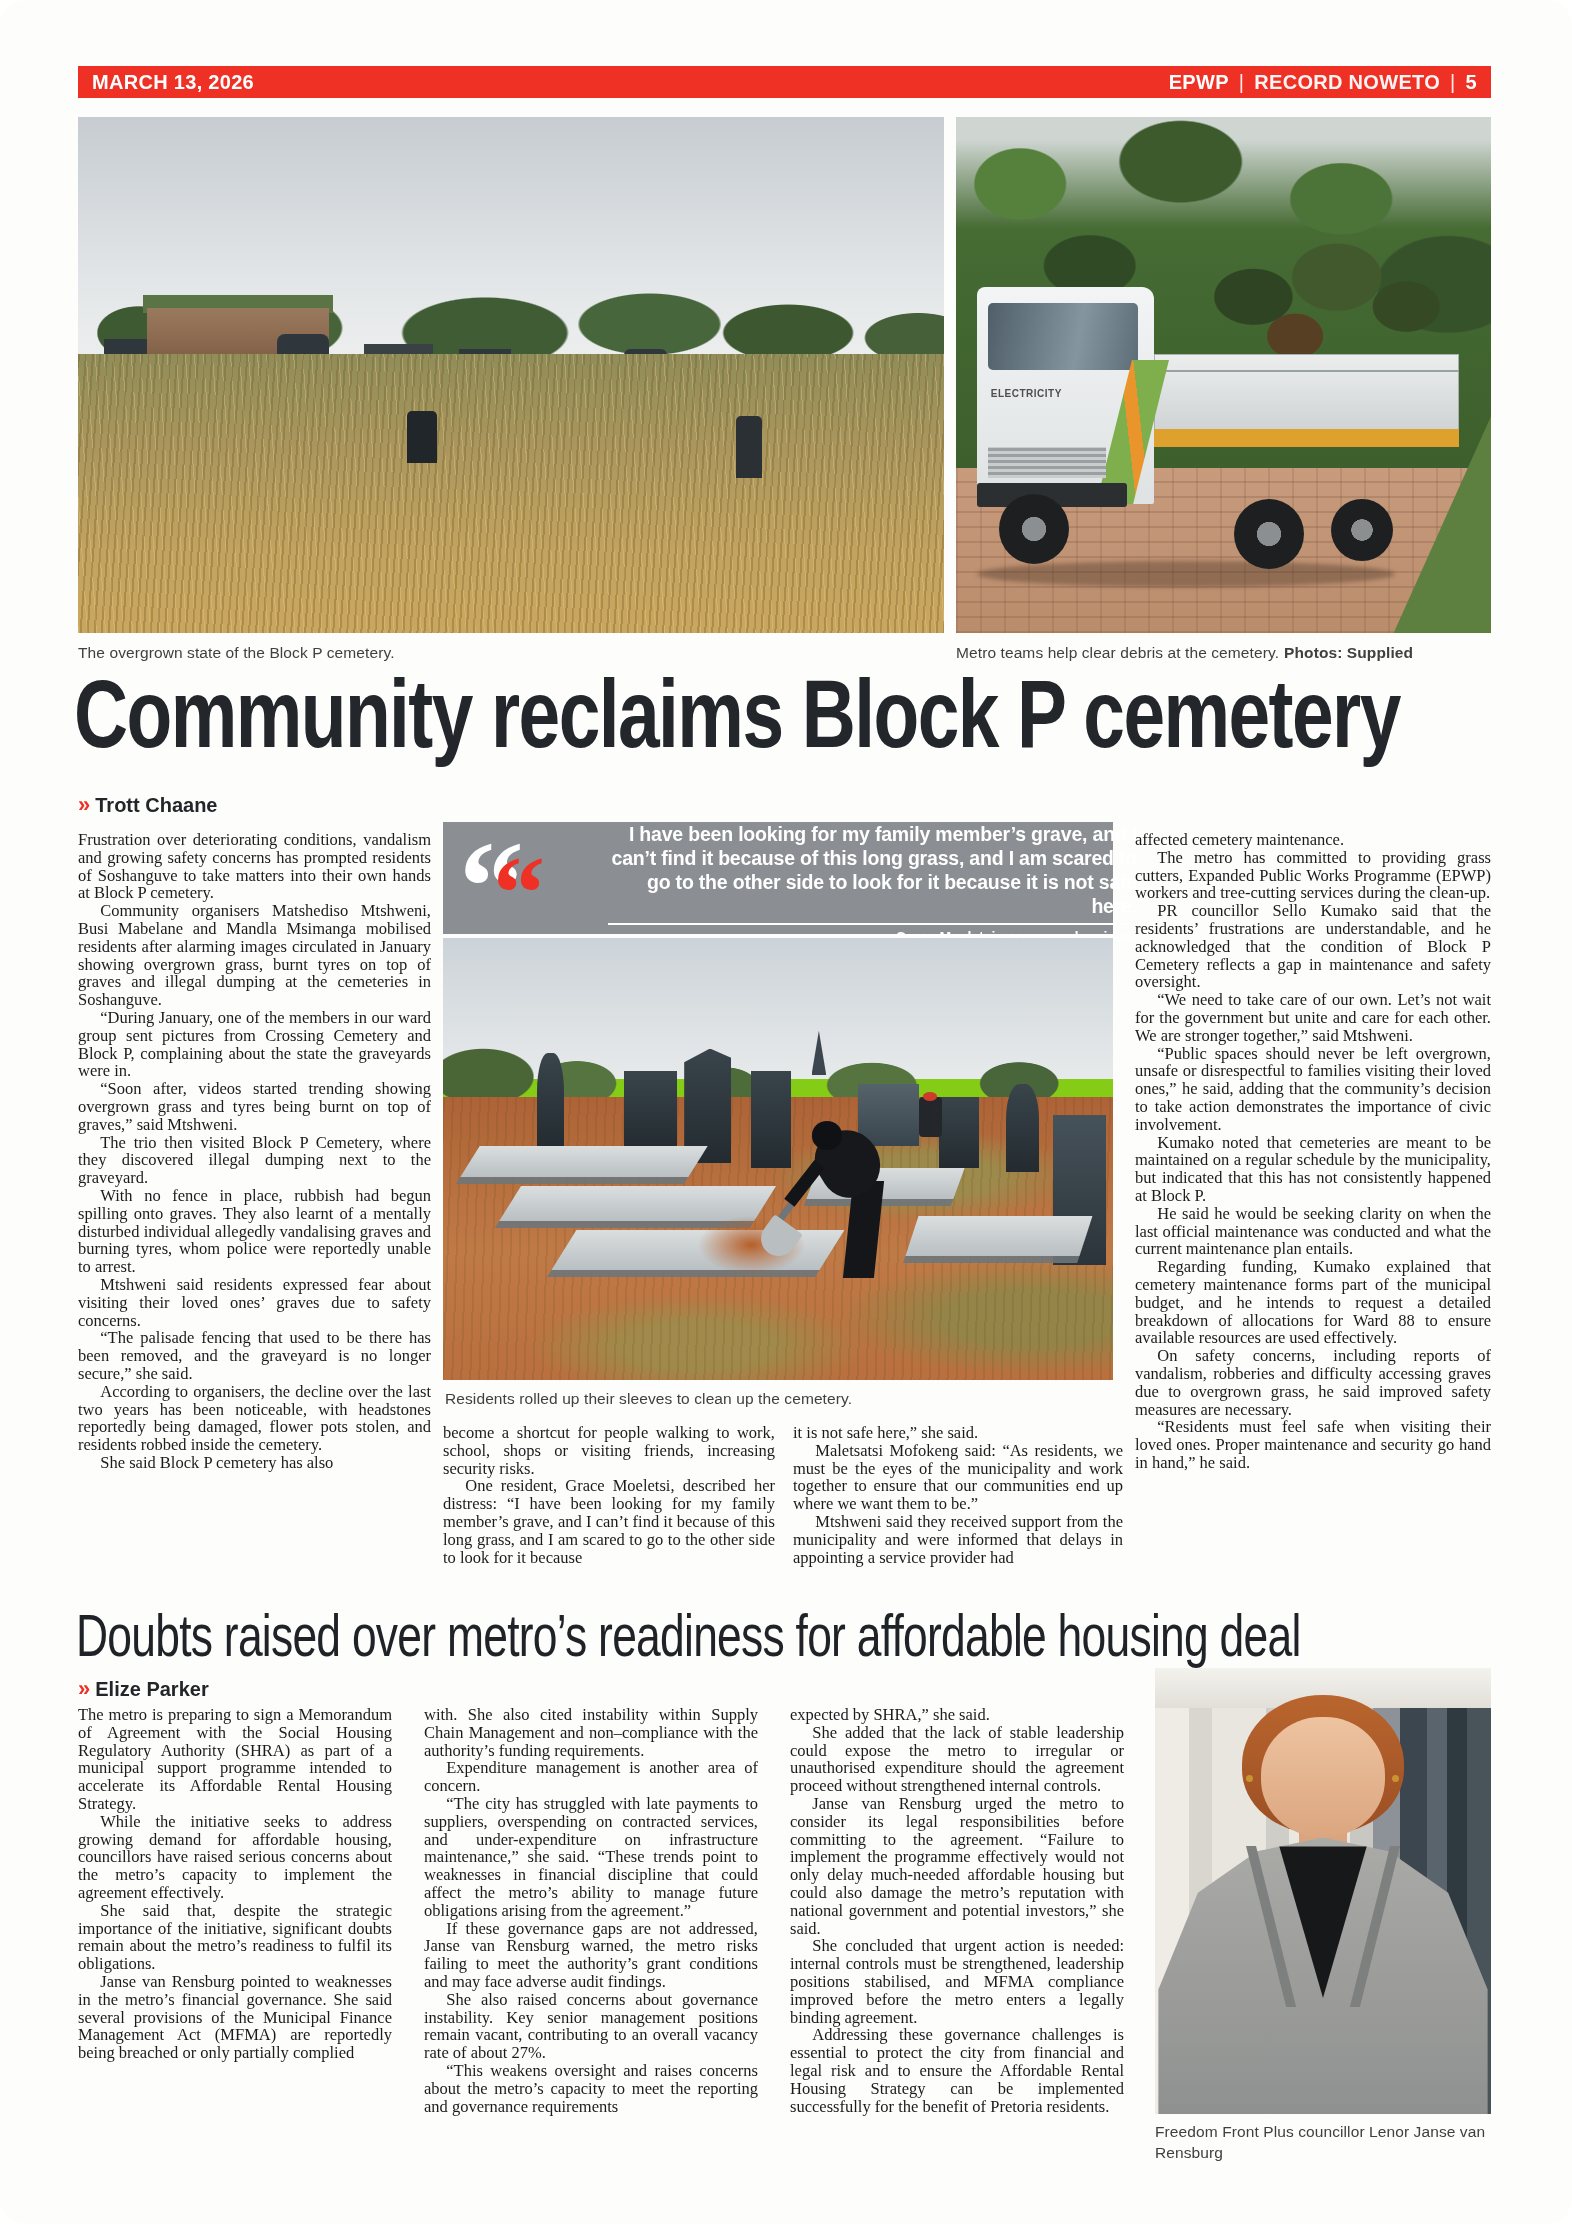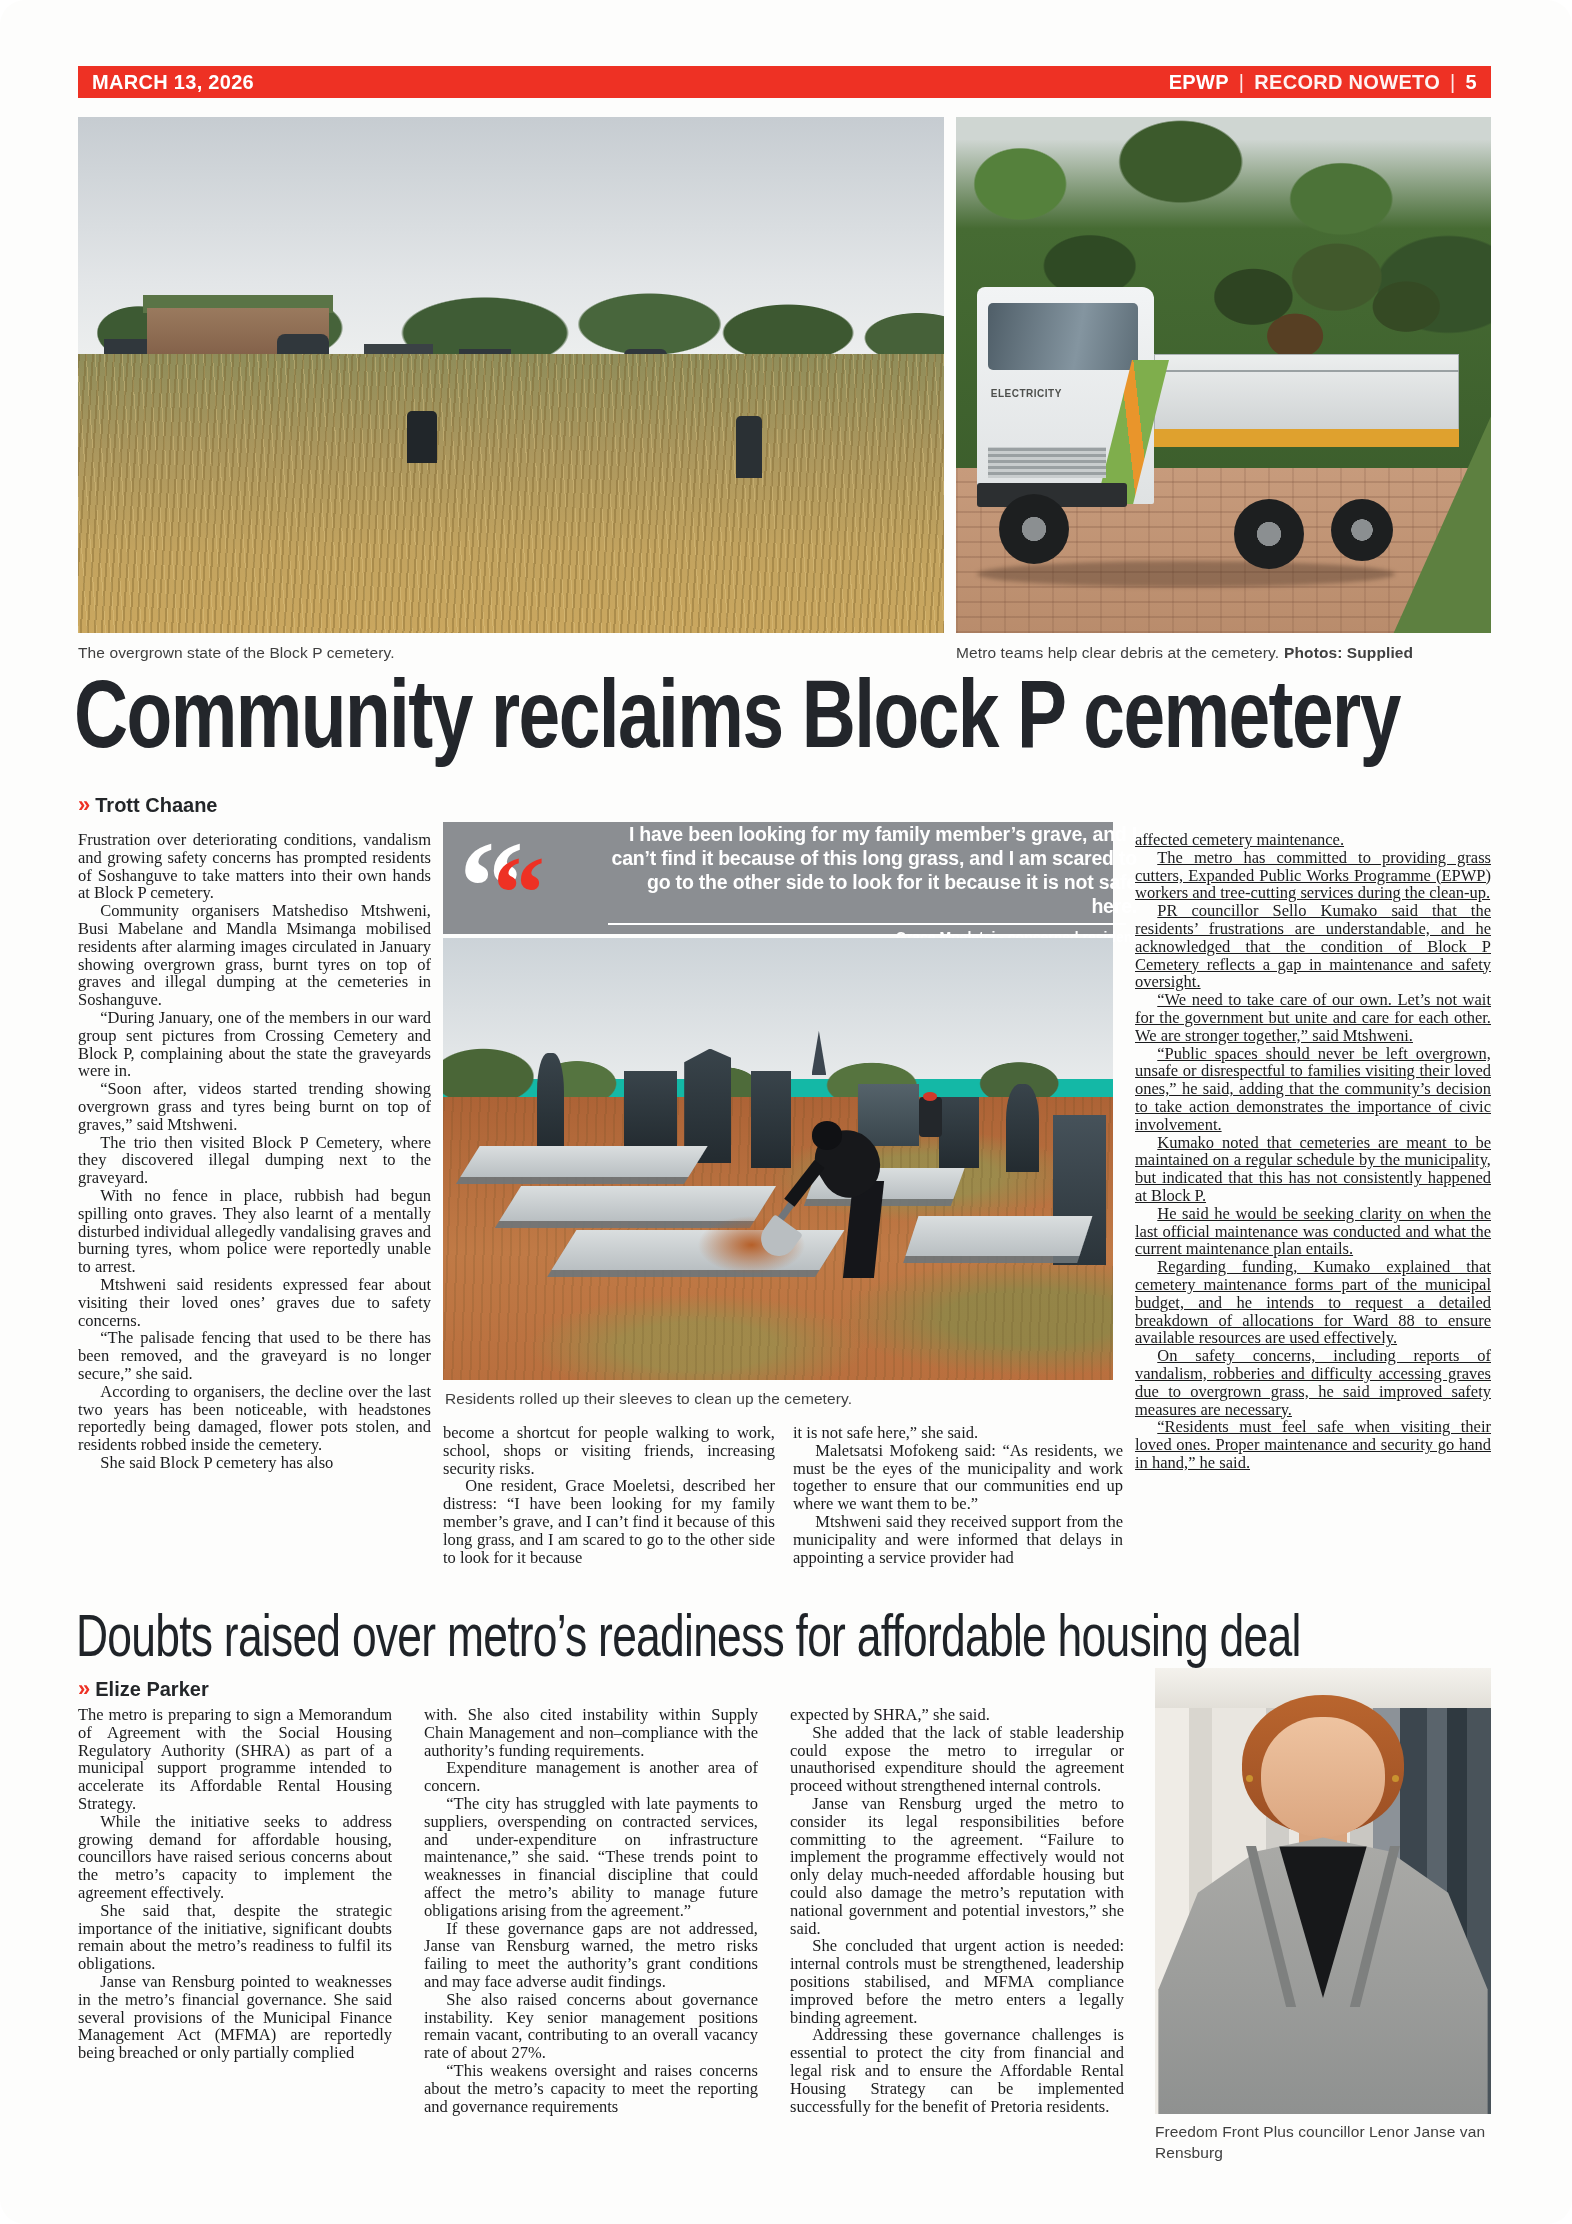--- a/index.html
+++ b/index.html
@@ -11,21 +11,21 @@
   .topbar {
     position:absolute; left:78px; top:66px; width:1413px; height:32px;
     background:#ee3124; color:#fff; display:flex; justify-content:space-between;
     align-items:center; padding:0 14px; box-sizing:border-box;
     font-weight:bold; font-size:20px; letter-spacing:.3px;
   }
   .topbar .right { display:flex; gap:10px; align-items:center; }
   .topbar .plain { font-weight:bold; opacity:.95; }
   .topbar .sep { font-weight:normal; opacity:.9; }
   
-  .photo { position:absolute; overflow:hidden; background:#14b8a6; }
+  .photo { position:absolute; overflow:hidden; background:#84cc16; }
   .photo * { position:absolute; }
   
   .photo-cem { left:78px; top:117px; width:866px; height:516px; }
   .pl-sky { left:0; top:0; width:100%; height:46%;
     background:linear-gradient(#c6ccd1,#e3e6e8 70%,#eceeee); }
   .pl-trees { left:0; top:27%; width:100%; height:24%;
     background:
      radial-gradient(70px 45px at 7% 62%, #3d5a33 58%, transparent 60%),
      radial-gradient(110px 55px at 23% 58%, #46633a 58%, transparent 60%),
      radial-gradient(140px 60px at 47% 62%, #3f5c35 58%, transparent 60%),
@@ -190,21 +190,21 @@
   .by1 { left:78px; top:792px; }
   .by2 { left:78px; top:1676px; }
   
   .col { position:absolute; font-family:"Liberation Serif","DejaVu Serif",serif;
     font-size:16.5px; line-height:17.8px; color:#1a1b1d; text-align:justify; }
   .col .para { margin:0; text-indent:1.35em; }
   .col .para:first-child { text-indent:0; }
   .a1c1 { left:78px;  top:831px;  width:353px; }
   .a1c2a{ left:443px; top:1424px; width:332px; }
   .a1c2b{ left:793px; top:1424px; width:330px; }
-  .a1c3 { left:1135px;top:831px;  width:356px;text-decoration:underline; }
+  .a1c3 { left:1135px;top:831px;  width:356px; }
   .a2c1 { left:78px;  top:1706px; width:314px; }
   .a2c2 { left:424px; top:1706px; width:334px; }
   .a2c3 { left:790px; top:1706px; width:334px; }
   
   .pullquote { position:absolute; left:443px; top:822px; width:670px; height:112px;
     background:#8b8e92; color:#fff; box-sizing:border-box; }
   .pq-icon { position:absolute; left:16px; top:10px; width:92px; height:92px; }
   .pq-icon .q { position:absolute; font-family:"Liberation Serif",serif; font-weight:bold;
     font-size:130px; line-height:.9; }
   .pq-icon .q1 { color:#ffffff; left:0; top:-4px; }

